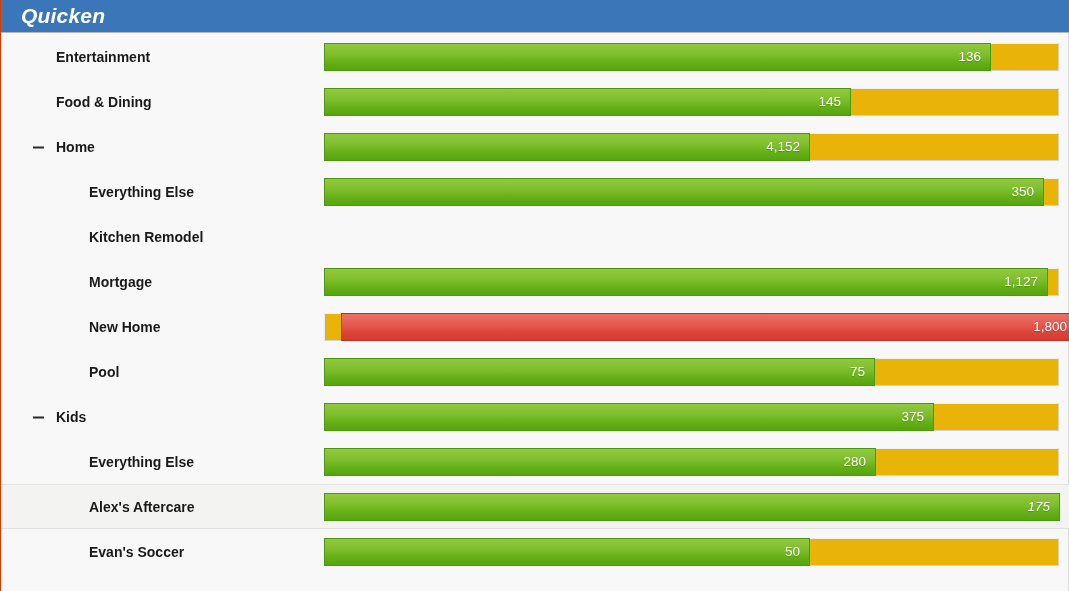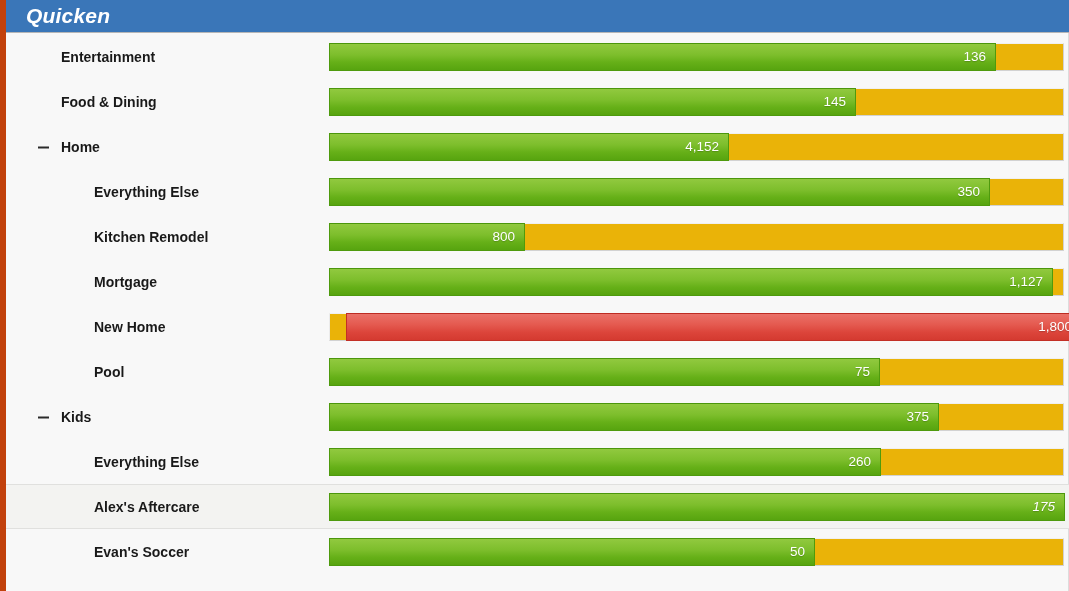--- a/index.html
+++ b/index.html
@@ -12,21 +12,21 @@
     background: #f8f8f8;
     font-family: "Liberation Sans", sans-serif;
     overflow: hidden;
   }
   .app {
     position: relative;
     width: 1069px;
     height: 591px;
     background: #f8f8f8;
     box-sizing: border-box;
-    border-left: 6px solid #c2410c;
+    border-left: 1px solid #c2410c;
     border-right: 1px solid #dcdcdc;
   }
   
   .titlebar {
     position: absolute;
     left: 0; top: 0;
     width: 1069px;
     height: 33px;
     background: #3a76b8;
     border-bottom: 1px solid #b6b6b6;
@@ -162,40 +162,35 @@
             <span class="value">145</span>
           </div>
         </div>
       </div>
       <div class="row">
         <span class="toggle-icon">
           <span class="minus"></span>
         </span>
         <span class="label lvl0">Home</span>
         <div class="track">
-          <div class="fill green" style="width: 400px;">
+          <div class="fill green" style="width: 486px;">
             <span class="value">4,152</span>
           </div>
         </div>
       </div>
       <div class="row">
         <span class="label lvl1">Everything Else</span>
         <div class="track">
-          <div class="fill green" style="width: 661px;">
+          <div class="fill green" style="width: 720px;">
             <span class="value">350</span>
           </div>
         </div>
       </div>
       <div class="row">
         <span class="label lvl1">Kitchen Remodel</span>
-        <div class="track">
-          <div class="fill green" style="width: 196px;">
-            <span class="value">800</span>
-          </div>
-        </div>
       </div>
       <div class="row">
         <span class="label lvl1">Mortgage</span>
         <div class="track">
           <div class="fill green" style="width: 724px;">
             <span class="value">1,127</span>
           </div>
         </div>
       </div>
       <div class="row">
@@ -222,21 +217,21 @@
         <div class="track">
           <div class="fill green" style="width: 610px;">
             <span class="value">375</span>
           </div>
         </div>
       </div>
       <div class="row">
         <span class="label lvl1">Everything Else</span>
         <div class="track">
           <div class="fill green" style="width: 552px;">
-            <span class="value">260</span>
+            <span class="value">280</span>
           </div>
         </div>
       </div>
       <div class="row highlight">
         <span class="label lvl1">Alex's Aftercare</span>
         <div class="track">
           <div class="fill green" style="width: 736px; font-style: italic;">
             <span class="value">175</span>
           </div>
         </div>

